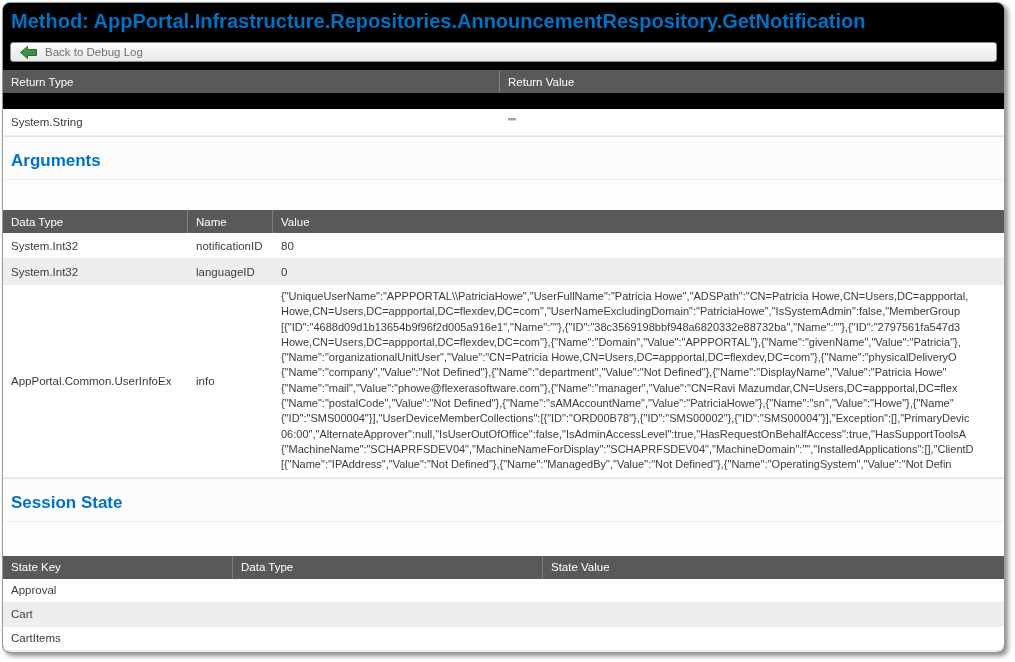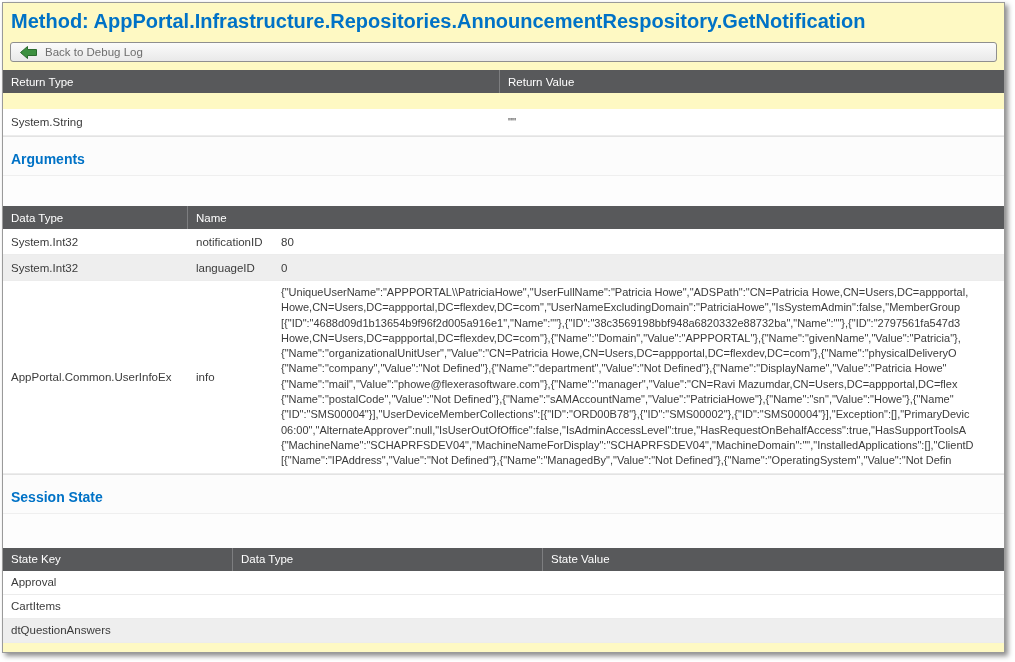--- a/index.html
+++ b/index.html
@@ -1,19 +1,19 @@
 <!DOCTYPE html>
 <html><head>
 <meta charset="utf-8">
 <style>
   * { margin: 0; padding: 0; box-sizing: border-box; }
   html, body { width: 1015px; height: 662px; background: #ffffff; font-family: "Liberation Sans", sans-serif; }
   .page {
     position: absolute; left: 2px; top: 2px; width: 1003px; height: 651px;
-    background: #fef9c3; border: 1px solid #9a9a9a; border-radius: 0;
+    background: #000000; border: 1px solid #9a9a9a; border-radius: 8px;
     box-shadow: 3px 3px 5px rgba(0,0,0,0.45);
     overflow: hidden;
   }
   .title {
     font-size: 20px; font-weight: bold; color: #0072C6;
     padding: 7px 8px 4px 8px; white-space: nowrap;
   }
   .back-bar {
     margin: 5px 7px 0 7px; height: 20px;
     border: 1px solid #8f8f8f; border-radius: 3px;
@@ -56,21 +56,21 @@
   
   .c-sk { width: 230px; flex: none; }
   .c-sdt { width: 310px; flex: none; }
   .c-sv { flex: 1; }
   .session-grid .grid-row { height: 24px; }
 
   .section-label-wrap {
     border-top: 1px solid #e3e3e3; border-bottom: 1px solid #efefef;
     padding: 14px 0 8px 8px; background: #fcfcfc;
   }
-  .section-label { color: #0072C6; font-weight: bold; font-size: 14px; }
+  .section-label { color: #0072C6; font-weight: bold; font-size: 17px; }
   .section-spacer { height: 30px; background: #fdfdfd; }
   .section-spacer.tall { height: 34px; }
 </style>
 </head>
 <body>
 
 <div class="page">
 
   <div class="title">Method: AppPortal.Infrastructure.Repositories.AnnouncementRespository.GetNotification</div>
 
@@ -98,20 +98,21 @@
 
   <div class="section-label-wrap">
     <div class="section-label">Arguments</div>
   </div>
   <div class="section-spacer"></div>
 
   <div class="grid args-grid">
     <div class="grid-header">
       <div class="cell c-dt">Data Type</div>
       <div class="cell c-nm">Name</div>
+      <div class="cell c-vl">Value</div>
     </div>
 
     <div class="grid-row">
       <div class="cell c-dt">System.Int32</div>
       <div class="cell c-nm">notificationID</div>
       <div class="cell c-vl">80</div>
     </div>
 
     <div class="grid-row alt">
       <div class="cell c-dt">System.Int32</div>
@@ -148,20 +149,25 @@
       <div class="cell c-sdt">Data Type</div>
       <div class="cell c-sv">State Value</div>
     </div>
 
     <div class="grid-row">
       <div class="cell c-sk">Approval</div>
       <div class="cell c-sdt"></div>
       <div class="cell c-sv"></div>
     </div>
 
+    <div class="grid-row alt">
+      <div class="cell c-sk">Cart</div>
+      <div class="cell c-sdt"></div>
+      <div class="cell c-sv"></div>
+    </div>
 
     <div class="grid-row">
       <div class="cell c-sk">CartItems</div>
       <div class="cell c-sdt"></div>
       <div class="cell c-sv"></div>
     </div>
 
     <div class="grid-row alt">
       <div class="cell c-sk">dtQuestionAnswers</div>
       <div class="cell c-sdt"></div>

